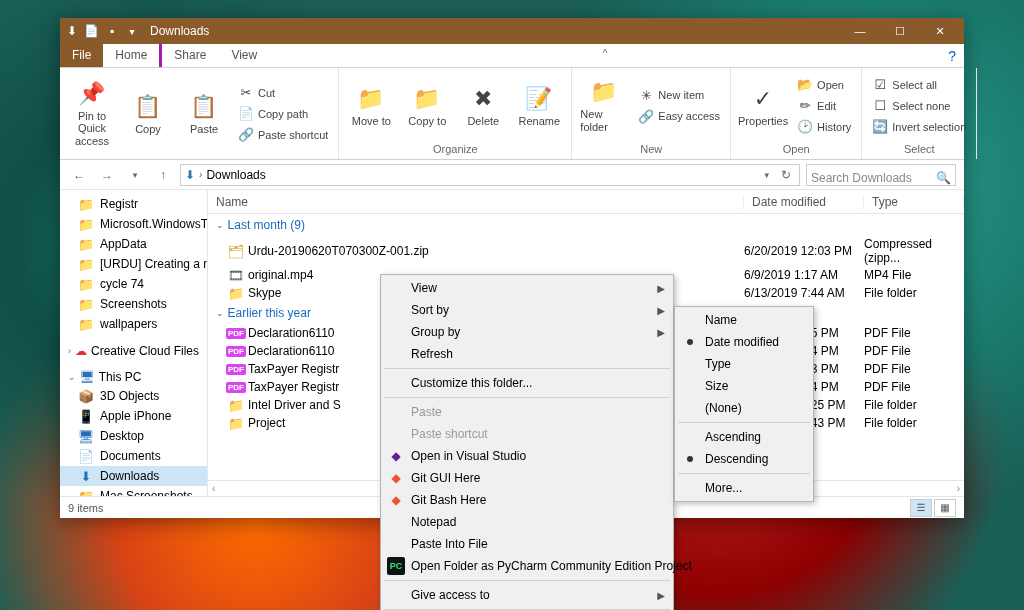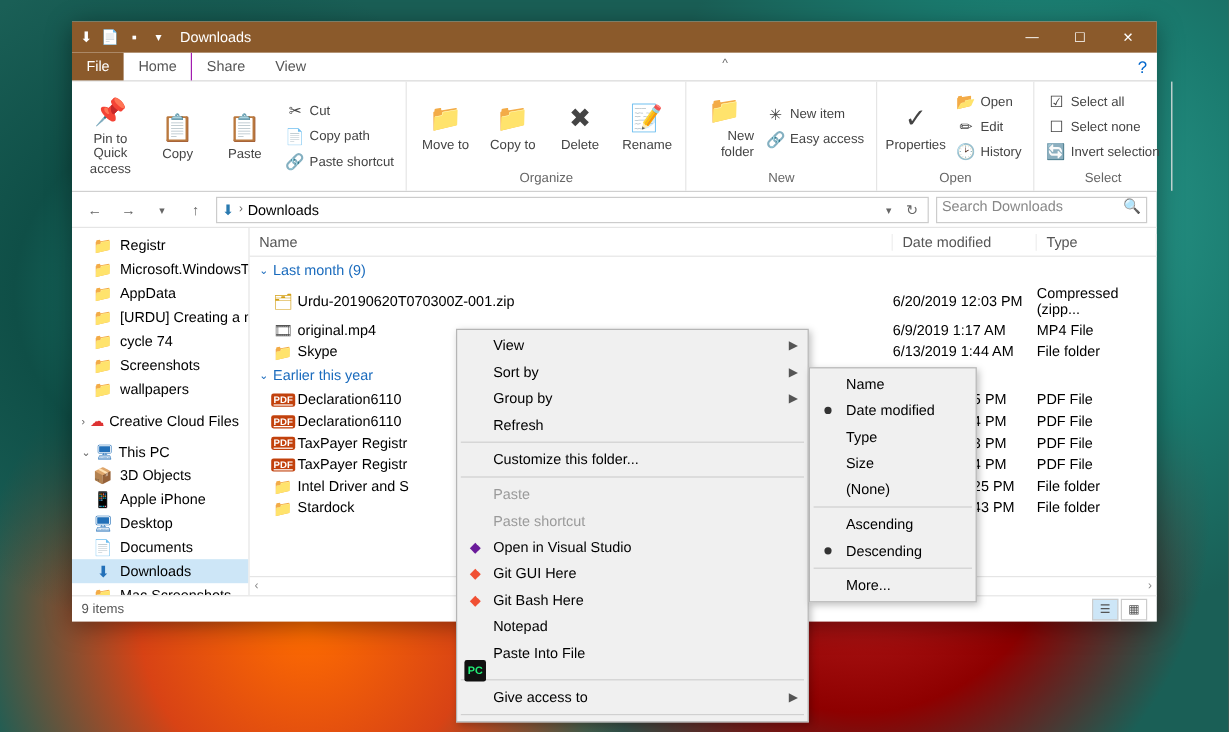--- a/index.html
+++ b/index.html
@@ -8,36 +8,36 @@
 .window { position: absolute; left: 60px; top: 18px; width: 904px; height: 500px; background: #fff; box-shadow: 0 4px 20px rgba(0,0,0,0.4); display: flex; flex-direction: column; }
 .titlebar { height: 26px; background: #8b5a2b; display: flex; align-items: center; padding: 0 4px; color: #fff; font-size: 12px; }
 .titlebar .icons { display: flex; gap: 4px; align-items: center; }
 .titlebar .icon-sm { width: 16px; height: 16px; display: inline-flex; align-items: center; justify-content: center; }
 .titlebar .title { margin-left: 10px; }
 .titlebar .winbtns { margin-left: auto; display: flex; }
 .titlebar .winbtn { width: 40px; height: 26px; display: flex; align-items: center; justify-content: center; font-size: 11px; }
 .tabbar { height: 24px; background: #fff; display: flex; align-items: stretch; border-bottom: 1px solid #d0d0d0; font-size: 12px; }
 .tabbar .filetab { background: #8b5a2b; color: #fff; padding: 4px 12px; }
 .tabbar .tab { padding: 4px 12px; color: #555; border-right: 1px solid transparent; }
-.tabbar .tab.active { border-right: 1px solid #a21caf; }
+.tabbar .tab.active { border-right: 3px solid #a21caf; }
 .tabbar .help { margin-left: auto; padding: 4px 8px; color: #0066cc; font-size: 14px; }
 .ribbon { height: 92px; background: #fff; border-bottom: 1px solid #d0d0d0; display: flex; font-size: 11px; color: #444; }
 .ribbon-group { display: flex; flex-direction: column; border-right: 1px solid #e5e5e5; padding: 2px 6px 2px 6px; }
 .ribbon-group .row { display: flex; gap: 4px; flex: 1; }
 .ribbon-group .label { text-align: center; font-size: 11px; color: #666; padding: 2px 0; }
 .rbtn-lg { display: flex; flex-direction: column; align-items: center; justify-content: center; width: 52px; gap: 2px; padding: 4px 2px; }
 .rbtn-lg .ico { width: 28px; height: 28px; display: flex; align-items: center; justify-content: center; font-size: 22px; }
 .rbtn-sm { display: flex; align-items: center; gap: 4px; padding: 2px 4px; white-space: nowrap; }
 .rbtn-sm .ico { width: 16px; height: 16px; display: inline-flex; align-items: center; justify-content: center; font-size: 13px; }
 .rbtn-col { display: flex; flex-direction: column; gap: 1px; justify-content: center; }
 .addrrow { height: 30px; display: flex; align-items: center; gap: 6px; padding: 0 8px; border-bottom: 1px solid #e5e5e5; font-size: 12px; }
 .navbtn { width: 22px; height: 22px; display: flex; align-items: center; justify-content: center; color: #666; }
 .addressbar { flex: 1; display: flex; align-items: center; border: 1px solid #ccc; height: 22px; padding: 0 4px; gap: 4px; }
 .addressbar .refresh { margin-left: auto; color: #666; padding: 0 4px; }
-.searchbox { width: 176px; border: 1px solid #ccc; height: 22px; display: flex; align-items: flex-start; padding: 0 4px; color: #888; }
+.searchbox { width: 150px; border: 1px solid #ccc; height: 22px; display: flex; align-items: flex-end; padding: 0 4px; color: #888; }
 .searchbox .sico { margin-left: auto; }
 .body { flex: 1; display: flex; overflow: hidden; }
 .sidebar { width: 148px; border-right: 1px solid #e5e5e5; overflow: hidden; font-size: 12px; padding: 4px 0; }
 .sidebar .item { display: flex; align-items: center; gap: 6px; padding: 2px 4px 2px 18px; white-space: nowrap; overflow: hidden; }
 .sidebar .item.sel { background: #cde6f7; }
 .sidebar .item .fico { width: 16px; height: 16px; display: inline-flex; align-items: center; justify-content: center; font-size: 13px; }
 .sidebar .hdr { padding: 2px 4px 2px 8px; display: flex; align-items: center; gap: 4px; }
 .content { flex: 1; display: flex; flex-direction: column; font-size: 12px; }
 .colhdr { height: 24px; border-bottom: 1px solid #e5e5e5; display: flex; align-items: center; color: #555; }
 .colhdr .c { padding: 0 8px; border-right: 1px solid #eee; }
@@ -55,21 +55,21 @@
 .status .vbtn { width: 22px; height: 18px; border: 1px solid #ccc; display: flex; align-items: center; justify-content: center; font-size: 10px; }
 .status .vbtn.active { background: #cde6f7; }
 .ctxmenu { position: absolute; background: #f0f0f0; border: 1px solid #b5b5b5; box-shadow: 2px 2px 6px rgba(0,0,0,0.25); font-size: 12px; padding: 2px; }
 .ctxmenu .mi { display: flex; align-items: center; padding: 4px 24px 4px 28px; white-space: nowrap; position: relative; }
 .ctxmenu .mi .mico { position: absolute; left: 4px; width: 18px; height: 18px; display: inline-flex; align-items: center; justify-content: center; font-size: 12px; }
 .ctxmenu .mi .arrow { position: absolute; right: 6px; font-size: 10px; color: #555; }
 .ctxmenu .mi.disabled { color: #9a9a9a; }
 .ctxmenu .sep { height: 1px; background: #d0d0d0; margin: 3px 1px; }
 .ctxmenu .mi .bullet { position: absolute; left: 10px; width: 6px; height: 6px; background: #333; border-radius: 50%; }
 .folder-ico { color: #e8b23b; }
-.pdf-ico { background: #c2410c; color: #fff; font-size: 8px; font-weight: bold; border-radius: 2px; padding: 1px 2px; text-decoration: underline; }
+.pdf-ico { background: #d946ef; color: #fff; font-size: 8px; font-weight: bold; border-radius: 2px; padding: 1px 2px; }
 .zip-ico { color: #d4a017; }
 .vid-ico { color: #555; }
 </style>
 </head>
 <body>
 <div class="wallpaper"></div>
 
 <div class="window">
   <div class="titlebar">
     <div class="icons">
@@ -144,21 +144,21 @@
             <span class="ico">📝</span>
             <span>Rename</span>
           </div>
       </div>
       <div class="label">Organize</div>
     </div>
     <div class="ribbon-group">
       <div class="row">
         <div class="rbtn-lg">
             <span class="ico folder-ico">📁</span>
-            <span style="text-align:right;line-height:1.1">New folder</span>
+            <span style="text-align:left;line-height:1.1">New folder</span>
           </div>
         <div class="rbtn-col">
           <div class="rbtn-sm">
               <span class="ico">✳</span>
               <span>New item </span>
             </div>
           <div class="rbtn-sm">
               <span class="ico">🔗</span>
               <span>Easy access </span>
             </div>
@@ -320,21 +320,21 @@
               <span>original.mp4</span>
             </div>
             <div class="c-date">6/9/2019 1:17 AM</div>
             <div class="c-type">MP4 File</div>
           </div>
           <div class="filerow">
             <div class="fname">
               <span class="fico folder-ico">📁</span>
               <span>Skype</span>
             </div>
-            <div class="c-date">6/13/2019 1:44 AM</div>
+            <div class="c-date">6/13/2019 7:44 AM</div>
             <div class="c-type">File folder</div>
           </div>
           <div class="grouphdr">
             <span style="font-size:9px">⌄</span>
             <span>Earlier this year</span>
           </div>
           <div class="filerow">
             <div class="fname">
               <span class="fico">
                 <span class="pdf-ico">PDF</span>
@@ -378,21 +378,21 @@
             <div class="fname">
               <span class="fico folder-ico">📁</span>
               <span>Intel Driver and S</span>
             </div>
             <div class="c-date">5/26/2019 2:25 PM</div>
             <div class="c-type">File folder</div>
           </div>
           <div class="filerow">
             <div class="fname">
               <span class="fico folder-ico">📁</span>
-              <span>Stardock</span>
+              <span>Project</span>
             </div>
             <div class="c-date">4/8/2019 10:43 PM</div>
             <div class="c-type">File folder</div>
           </div>
         </div>
       <div class="scrollrow">
         <span style="padding:0 4px;font-size:10px;color:#888">‹</span>
         <div style="flex:1"></div>
         <span style="padding:0 4px;font-size:10px;color:#888">›</span>
       </div>
@@ -448,20 +448,21 @@
       <span>Git Bash Here</span>
     </div>
   <div class="mi">
       <span>Notepad</span>
     </div>
   <div class="mi">
       <span>Paste Into File</span>
     </div>
   <div class="mi">
       <span class="mico" style="background:#111;color:#2e7;font-size:9px;font-weight:bold;border-radius:2px;padding:1px">PC</span>
+      <span>Open Folder as PyCharm Community Edition Project</span>
     </div>
   <div class="sep"></div>
   <div class="mi">
       <span>Give access to</span>
       <span class="arrow">▶</span>
     </div>
   <div class="sep"></div>
 
 </div>
 

